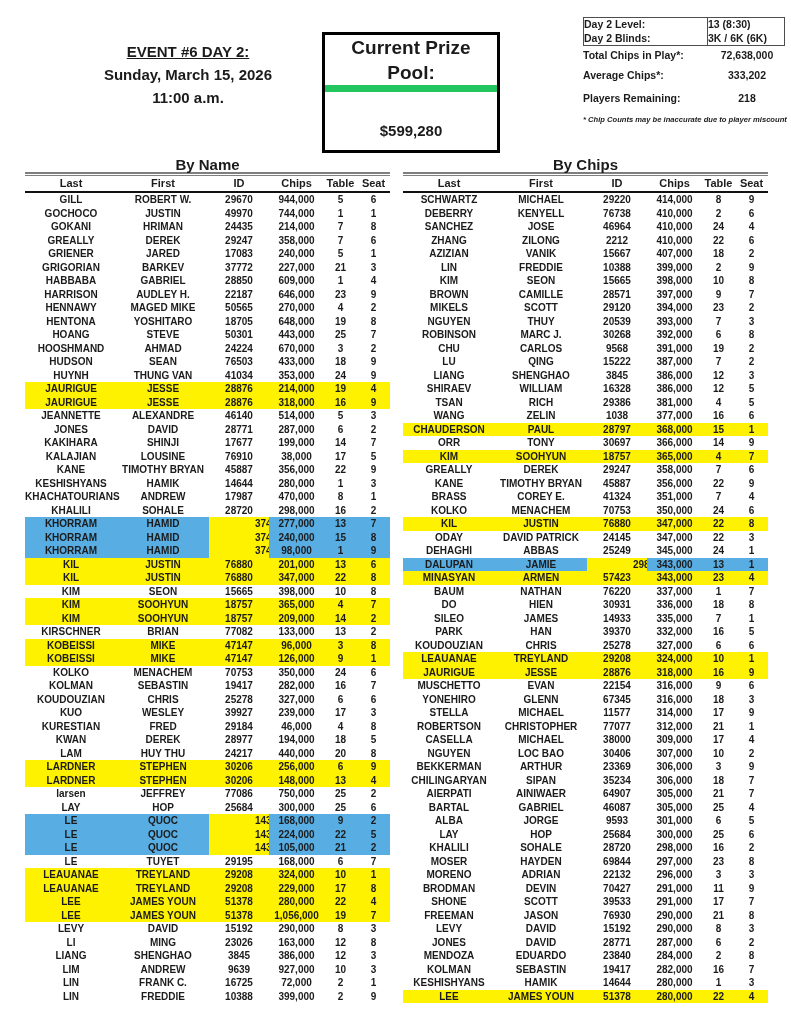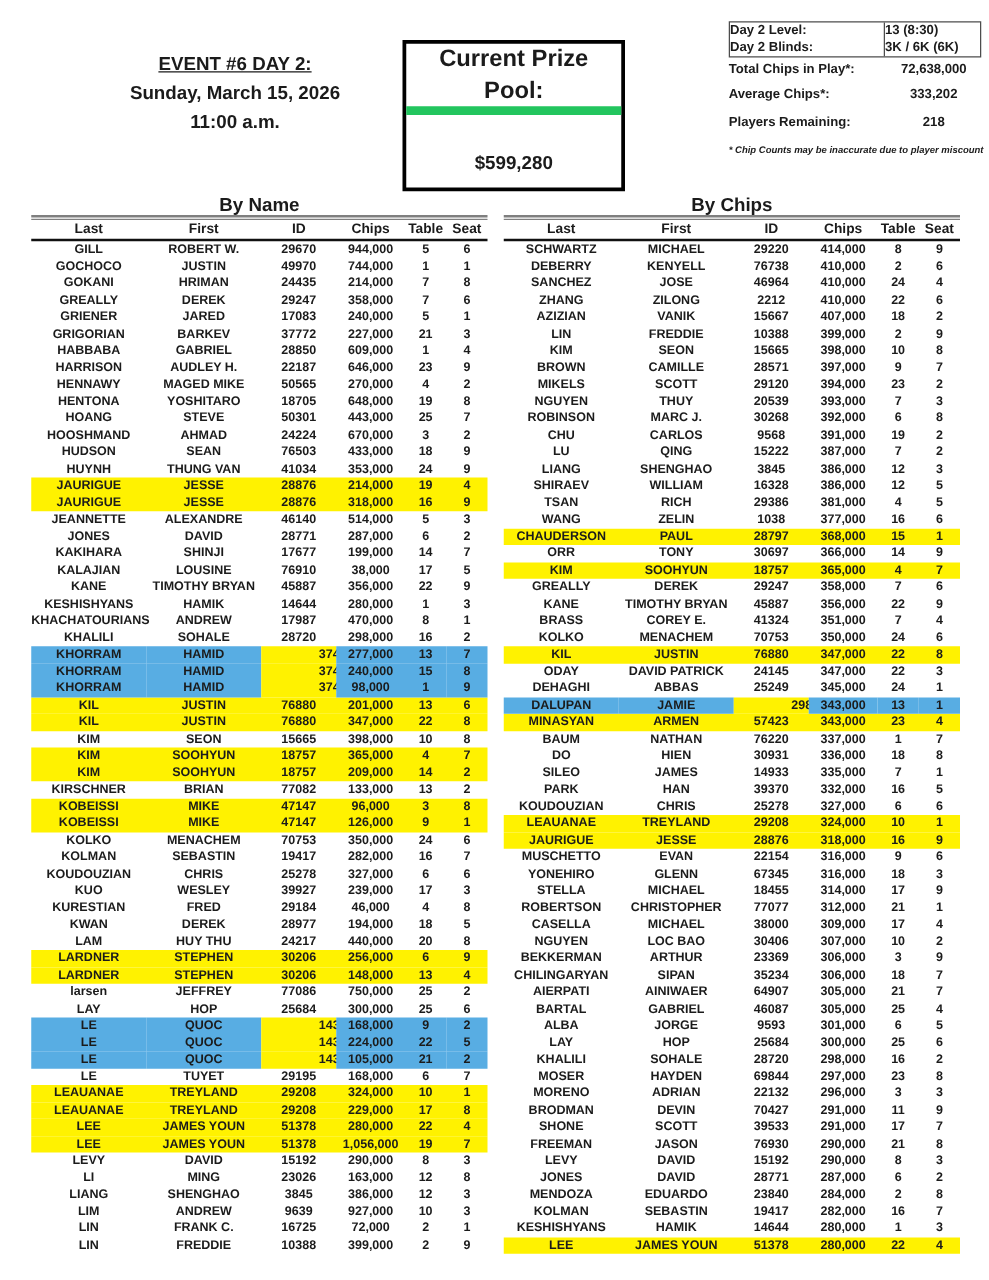--- a/index.html
+++ b/index.html
@@ -898,21 +898,21 @@
             <span>YONEHIRO</span>
             <span>GLENN</span>
             <span>67345</span>
             <span>316,000</span>
             <span>18</span>
             <span>3</span>
           </div>
           <div class="row">
             <span>STELLA</span>
             <span>MICHAEL</span>
-            <span>18455</span>
+            <span>11577</span>
             <span>314,000</span>
             <span>17</span>
             <span>9</span>
           </div>
           <div class="row">
             <span>ROBERTSON</span>
             <span>CHRISTOPHER</span>
             <span>77077</span>
             <span>312,000</span>
             <span>21</span>

